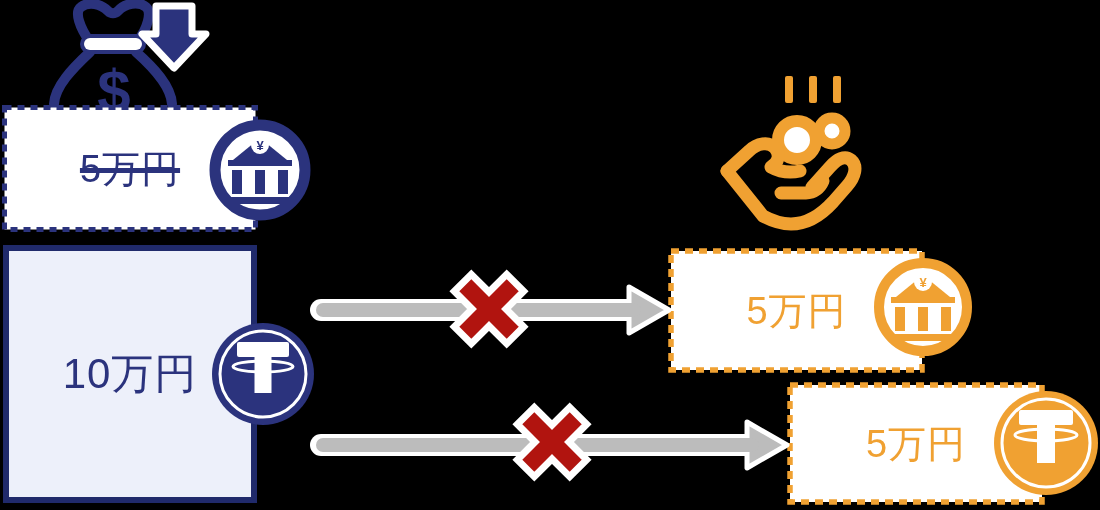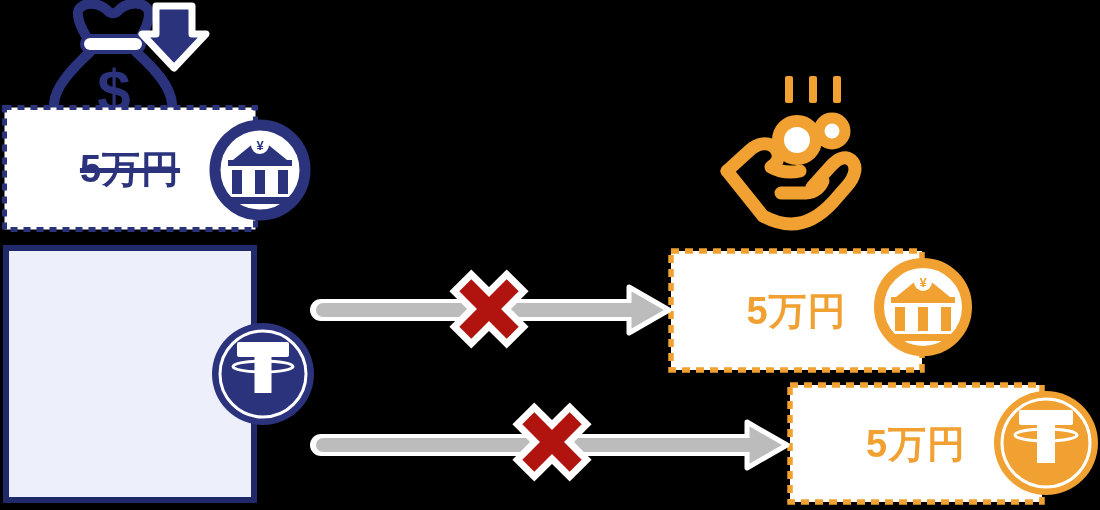--- a/index.html
+++ b/index.html
@@ -4,21 +4,21 @@
 <style>
   :root{
     --background:#000000; --navy:#2b337d; --navy_dark:#202a6b; --lavender:#edf0fa;
     --orange:#f0a132; --red:#b1140f; --gray:#bcbcbc; --white:#ffffff;
   }
   html,body{margin:0;padding:0;}
   body{background:var(--background);font-family:"Liberation Sans","DejaVu Sans",sans-serif;}
   .stage{position:relative;width:1100px;height:510px;background:var(--background);overflow:hidden;}
   .stage svg{position:absolute;left:0;top:0;}
   .lbl{position:absolute;display:flex;align-items:center;justify-content:center;
-       font-weight:bold;letter-spacing:1px;line-height:1;text-align:center;}
+       font-weight:normal;letter-spacing:1px;line-height:1;text-align:center;}
   .lbl.navy{color:var(--navy);}
   .lbl.orange{color:var(--orange);}
   .strike{text-decoration:line-through;text-decoration-thickness:5px;}
   
   .fn{fill:var(--navy);} .sn{stroke:var(--navy);}
   .fo{fill:var(--orange);} .so{stroke:var(--orange);}
   .fw{fill:var(--white);} .sw{stroke:var(--white);}
   .fg{fill:var(--gray);} .sg{stroke:var(--gray);}
   .fr{fill:var(--red);} .fl{fill:var(--lavender);} .snd{stroke:var(--navy_dark);}
   .nofill{fill:none;}
@@ -117,18 +117,19 @@
     <g>
       <path class="fr sw" stroke-width="7" transform="translate(489,309) rotate(45)" d="M -37 -12 H -12 V -37 H 12 V -12 H 37 V 12 H 12 V 37 H -12 V 12 H -37 Z"></path>
     </g>
     <g>
       <path class="fr sw" stroke-width="7" transform="translate(552,442) rotate(45)" d="M -37 -12 H -12 V -37 H 12 V -12 H 37 V 12 H 12 V 37 H -12 V 12 H -37 Z"></path>
     </g>
   </svg>
 
   <div class="lbl navy strike" style="left:2px;top:105px;width:256px;height:127px;font-size:38px;">5万円</div>
 
+  <div class="lbl navy" style="left:3px;top:245px;width:254px;height:258px;font-size:42px;">10万円</div>
 
   <div class="lbl orange" style="left:668px;top:248px;width:257px;height:125px;font-size:38px;">5万円</div>
 
   <div class="lbl orange" style="left:787px;top:382px;width:258px;height:123px;font-size:38px;">5万円</div>
 
 </div>
 
 </body></html>

